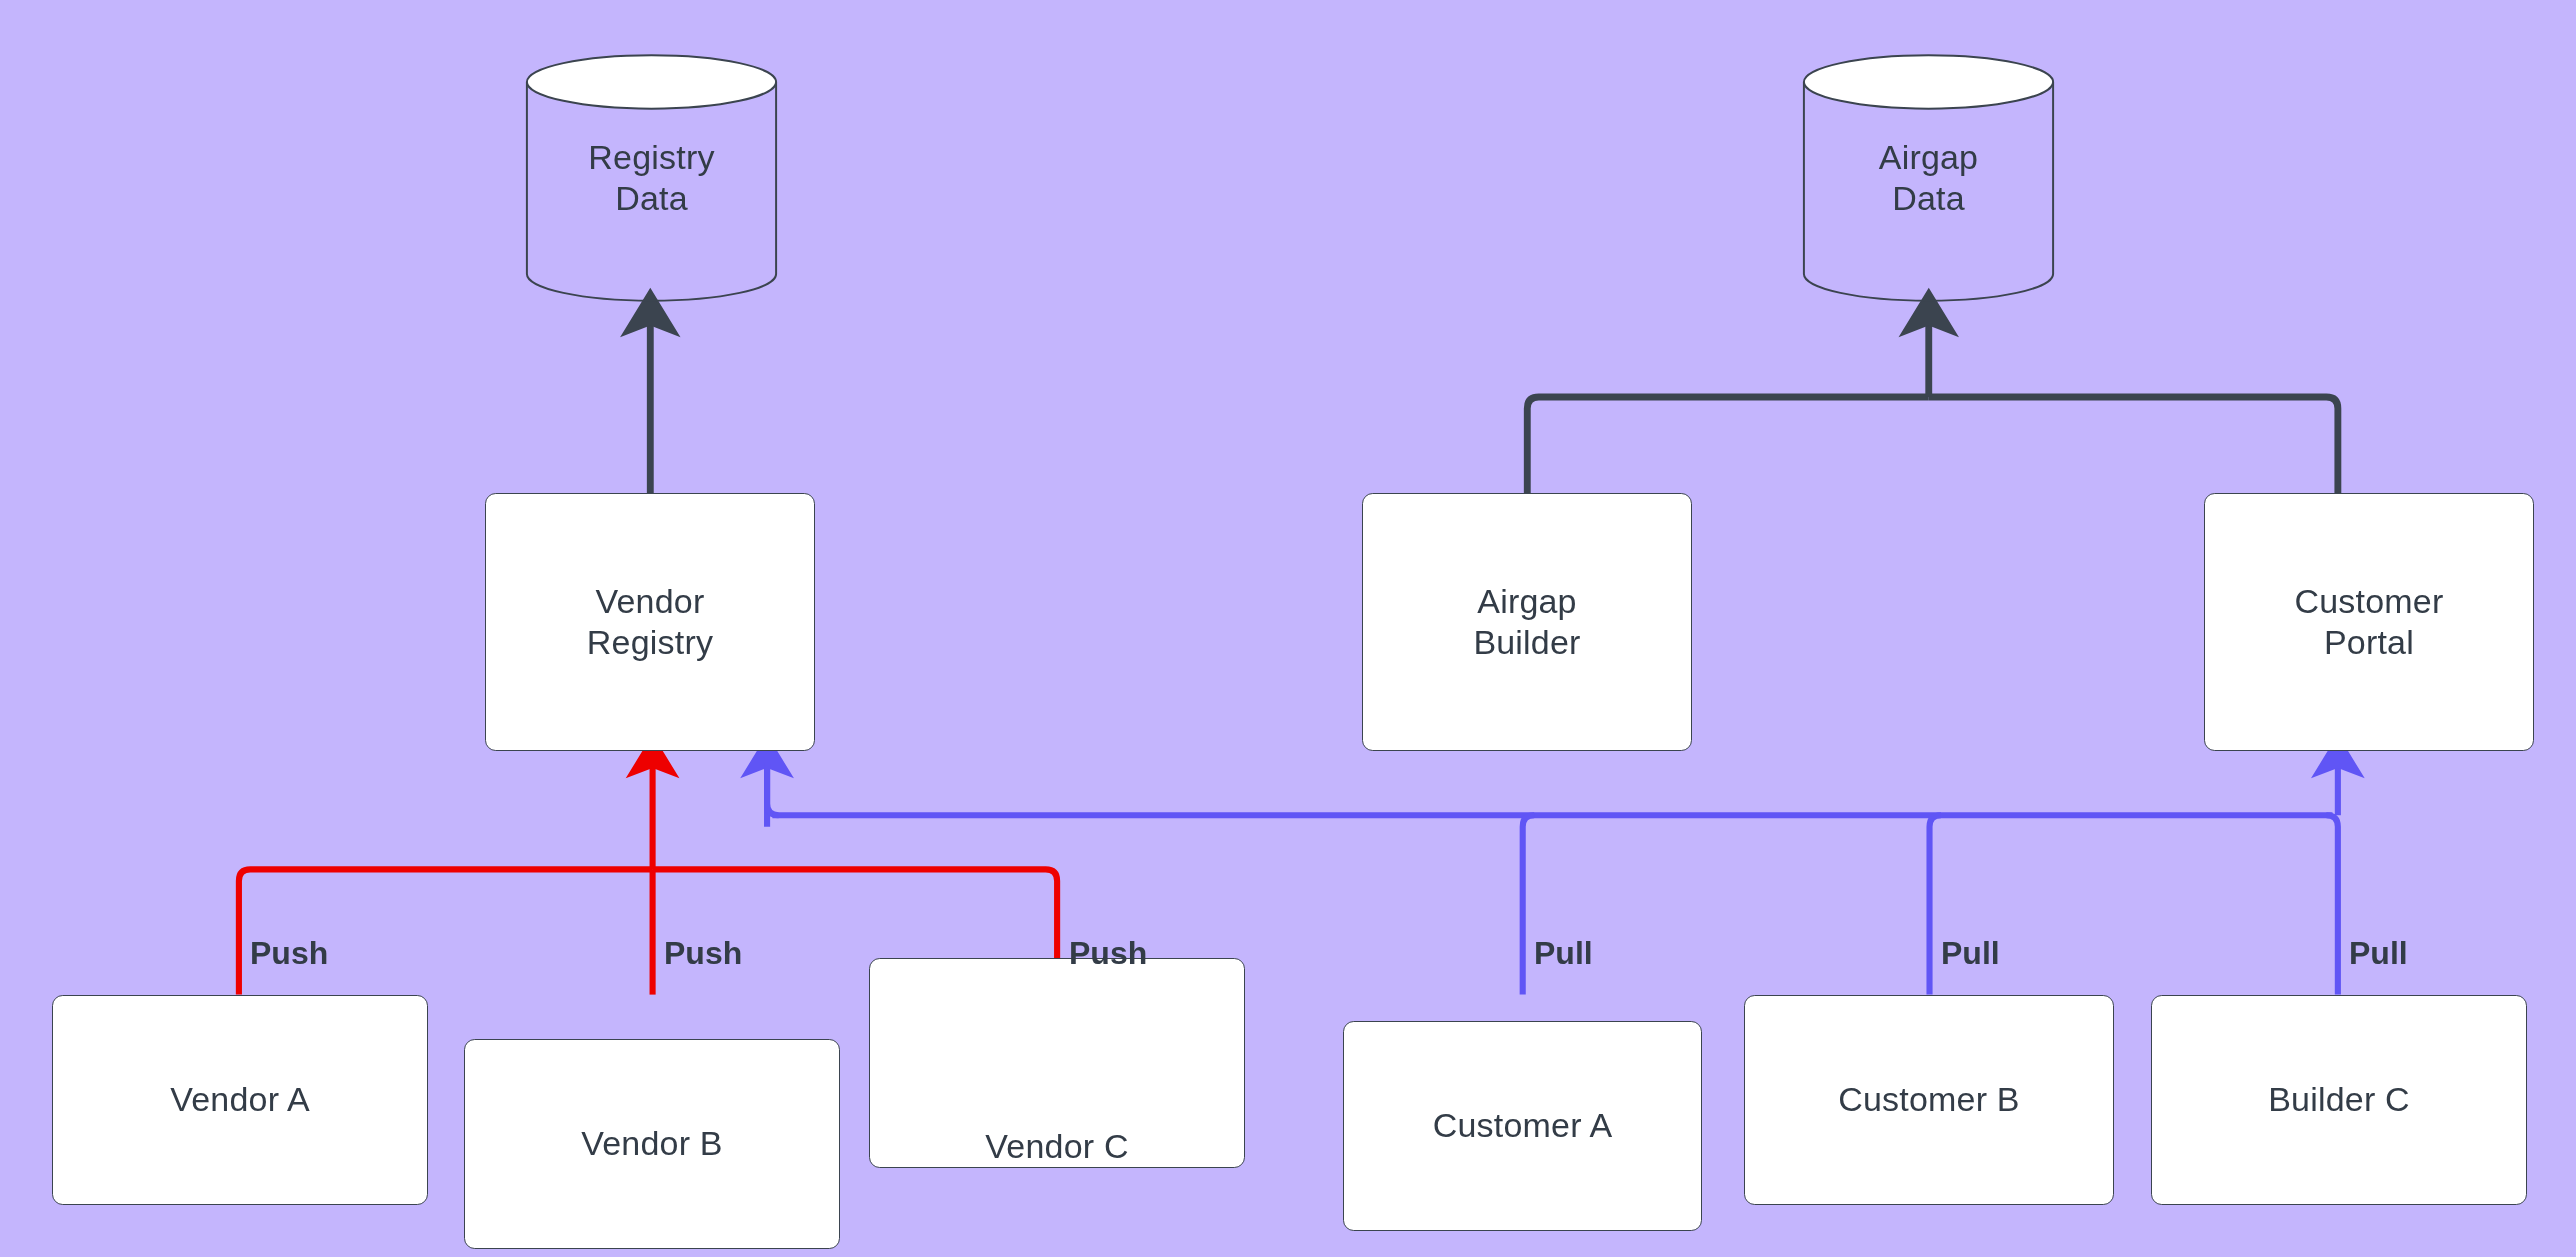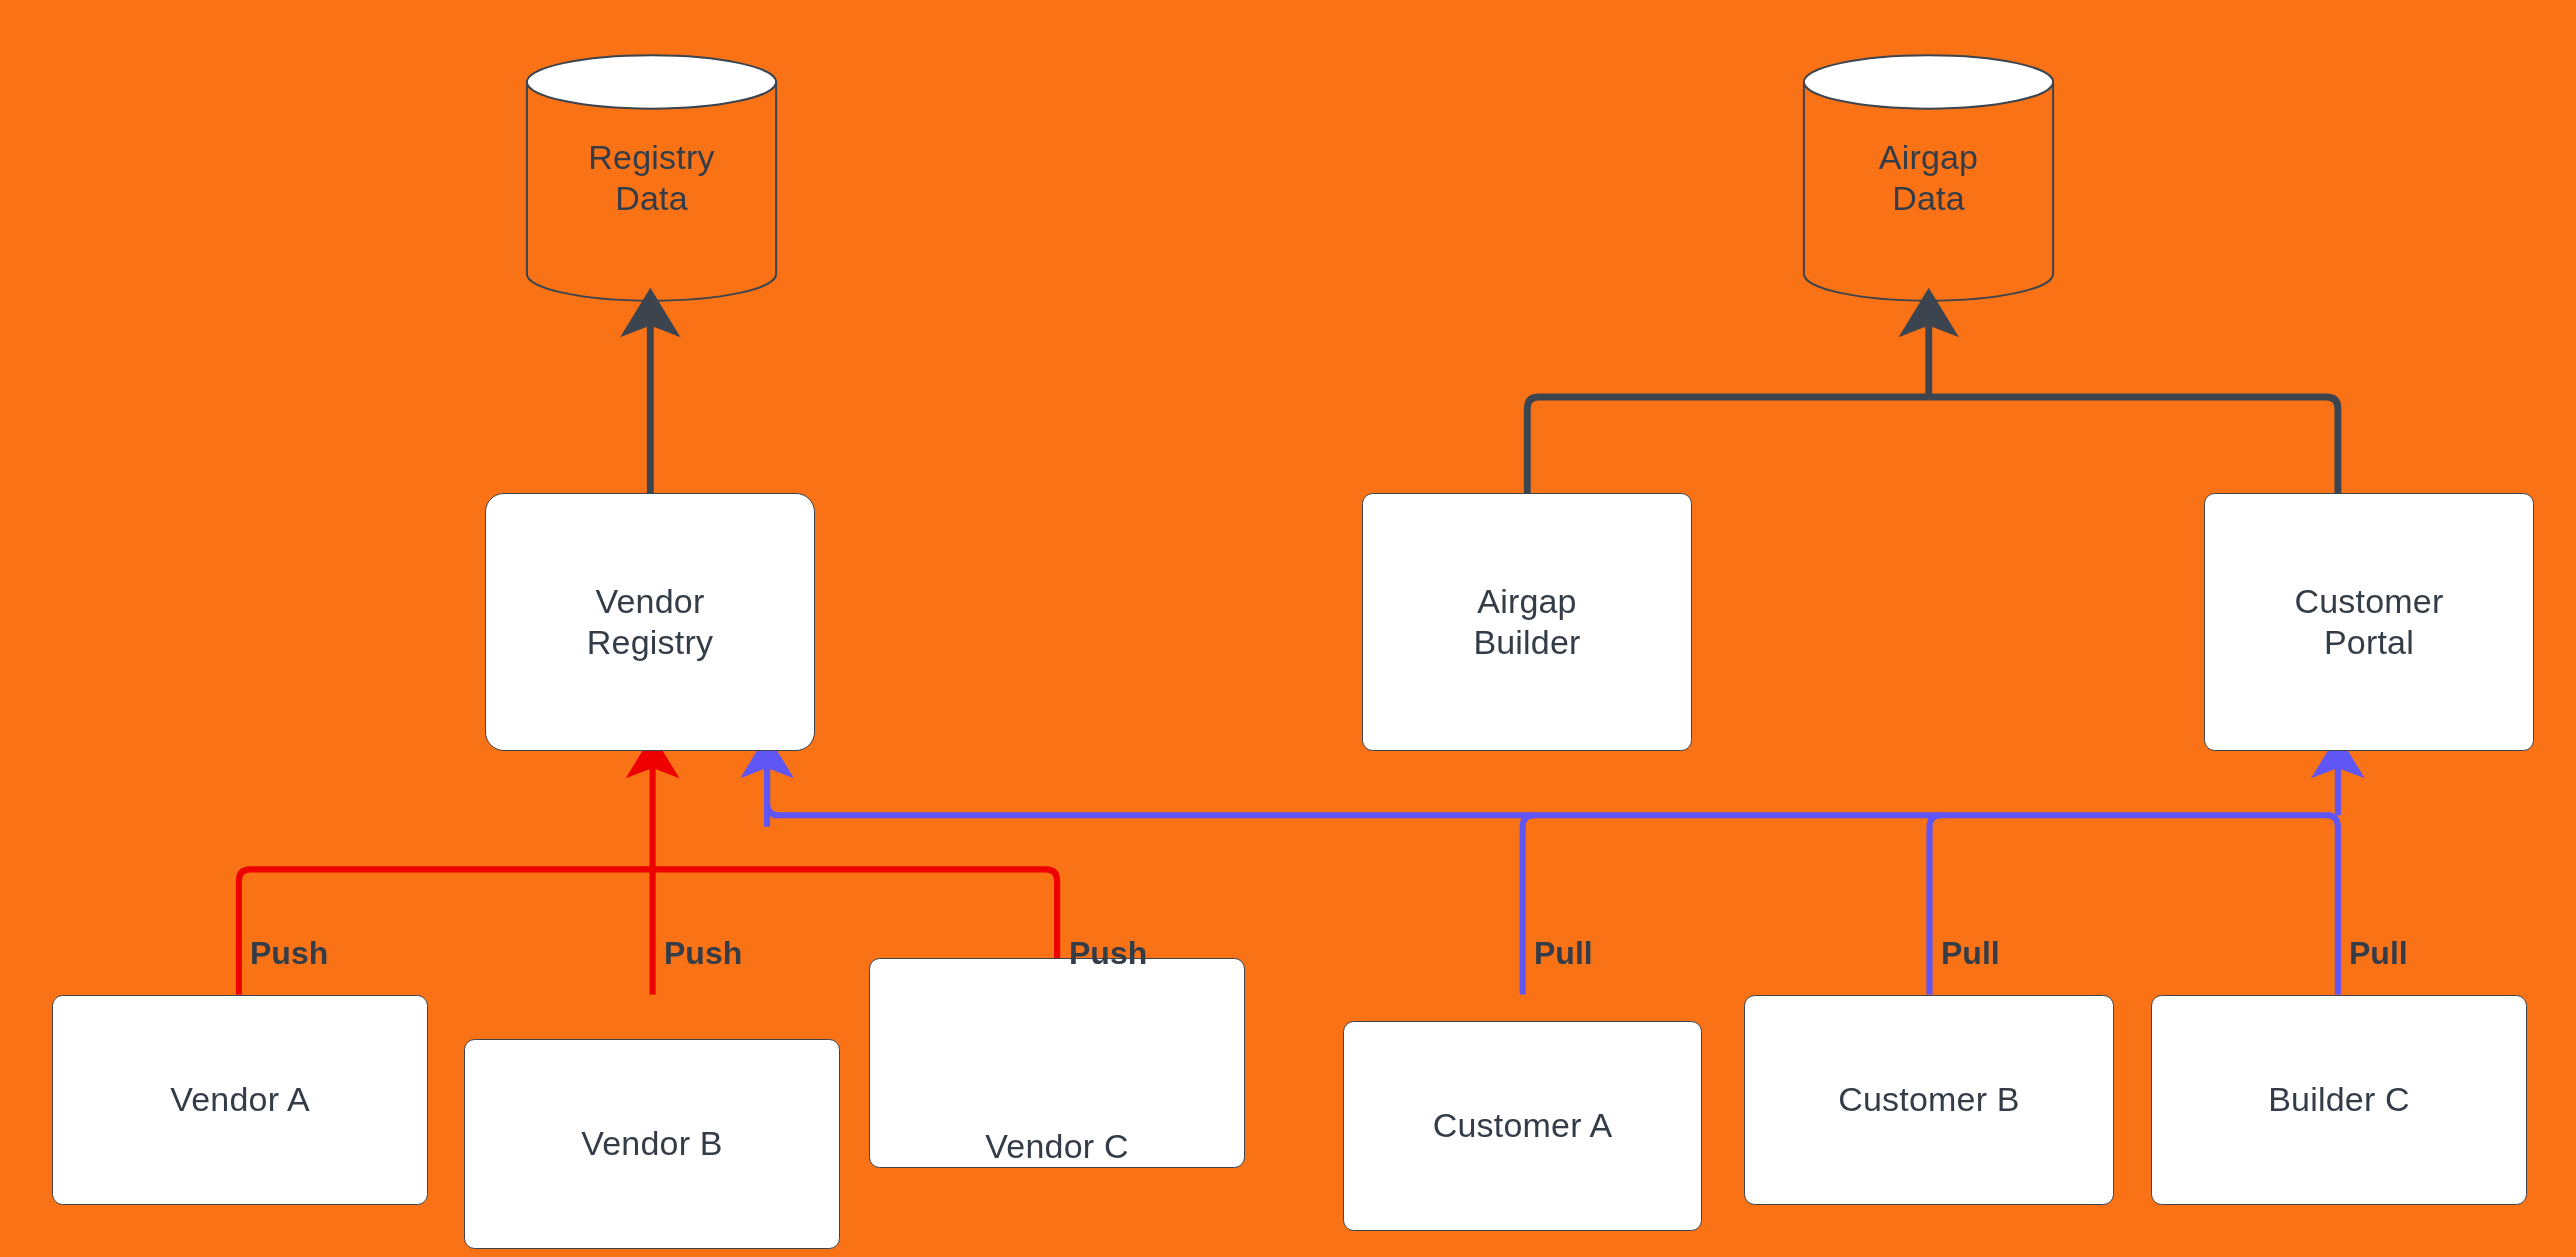--- a/index.html
+++ b/index.html
@@ -1,18 +1,18 @@
 <!DOCTYPE html>
 <html style="font-size:12.2px"><head>
 <meta charset="utf-8">
 <style>
   html,body{margin:0;padding:0;background:#ffffff;}
   body{width:2576px;height:1258px;overflow:hidden;
        font-family:"Liberation Sans","DejaVu Sans",sans-serif;}
-  #stage{position:relative;width:2576px;height:1258px;background:#f97316;}
+  #stage{position:relative;width:2576px;height:1258px;background:#c4b5fd;}
   svg#wires{position:absolute;left:0;top:0;width:2576px;height:1258px;}
 
   .node{position:absolute;box-sizing:border-box;display:flex;align-items:center;
         justify-content:center;text-align:center;color:#333c47;
         font-size:34px;line-height:1.22;white-space:pre-line;letter-spacing:0.2px;}
   .box{border:1.9px solid #3b444f;border-radius:10.7px;background:#ffffff;}
 
   .cyl{background:transparent;border:none;}
   .cyl .cyl-svg{position:absolute;left:0;top:0;width:100%;height:100%;}
   .cyl .cyl-label{position:relative;z-index:2;width:100%;}
@@ -78,21 +78,21 @@
     <svg class="cyl-svg" viewBox="0 0 332 328" preserveAspectRatio="none">
       <path d="M2.5,38 L2.5,290" fill="none" stroke="#3b444f" stroke-width="2.6"></path>
       <path d="M329.5,38 L329.5,290" fill="none" stroke="#3b444f" stroke-width="2.6"></path>
       <ellipse cx="166" cy="38" rx="163.5" ry="35" fill="#ffffff" stroke="#3b444f" stroke-width="2.6"></ellipse>
       <path d="M2.5,290 A163.5,35 0 0 0 329.5,290" fill="none" stroke="#3b444f" stroke-width="2.6"></path>
     </svg>
     <div class="cyl-label">Airgap
 Data</div>
   </div>
 
-  <div class="node box" style="left:485px;top:493px;width:330px;height:258px;border-radius:19px;">
+  <div class="node box" style="left:485px;top:493px;width:330px;height:258px;">
     <span>Vendor
 Registry</span>
   </div>
 
   <div class="node box" style="left:1362px;top:493px;width:330px;height:258px;">
     <span>Airgap
 Builder</span>
   </div>
 
   <div class="node box" style="left:2173px;top:493px;width:330px;height:258px;margin-left:31px;">

